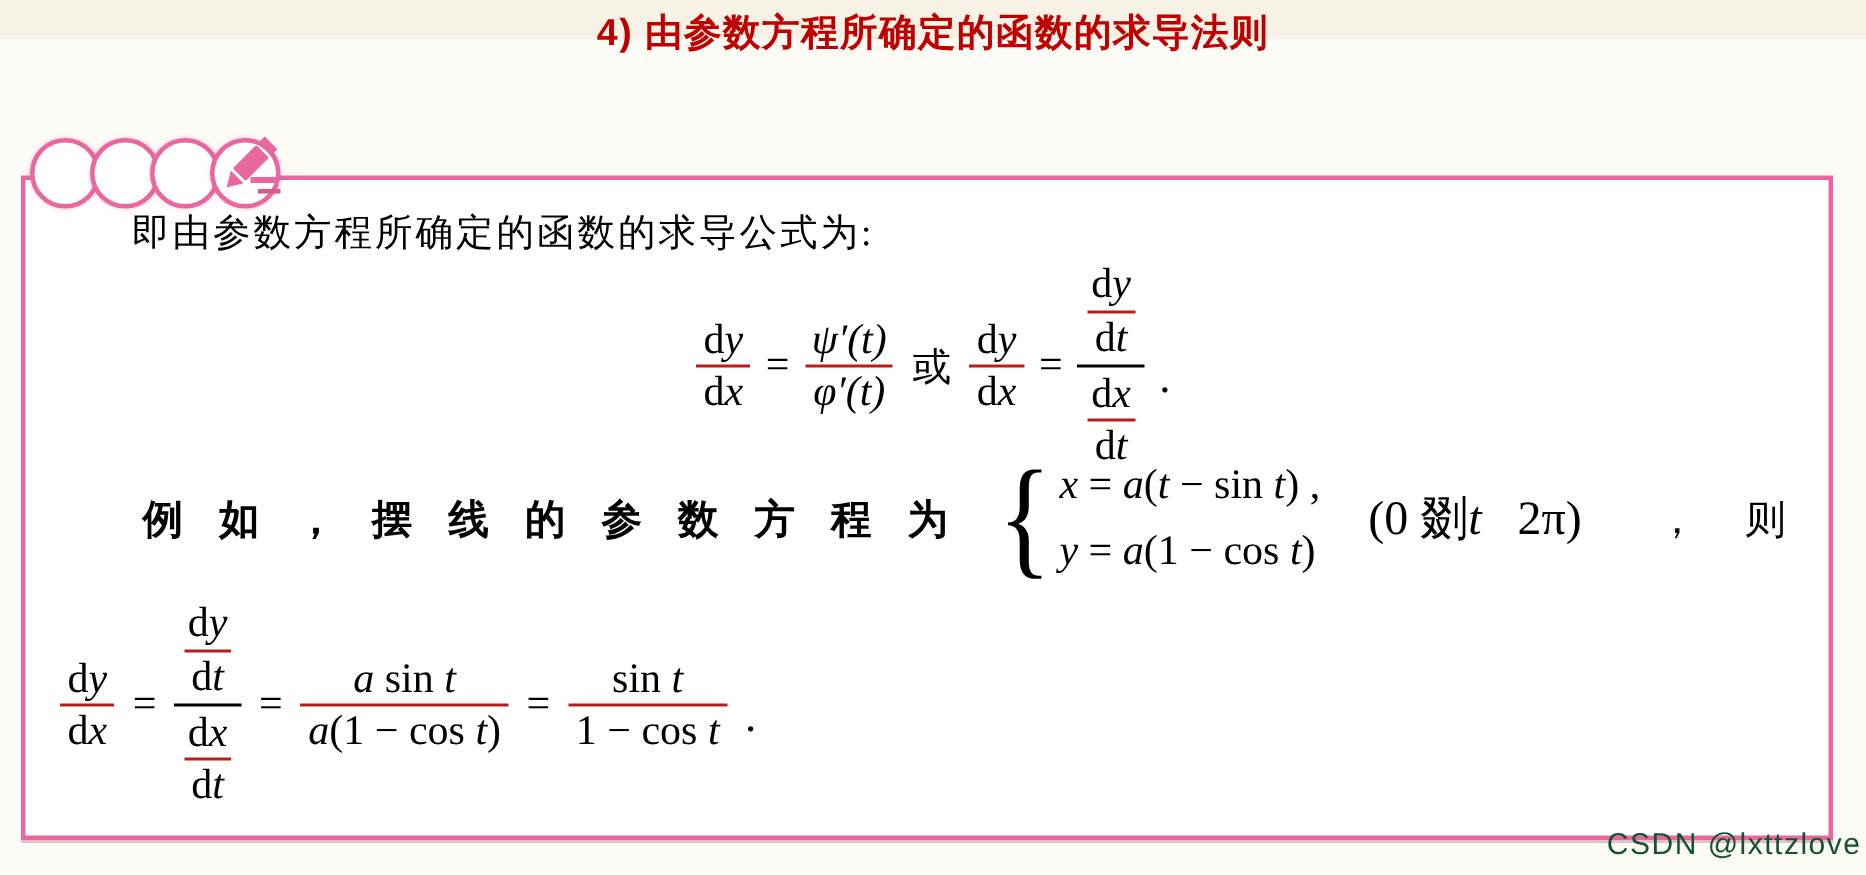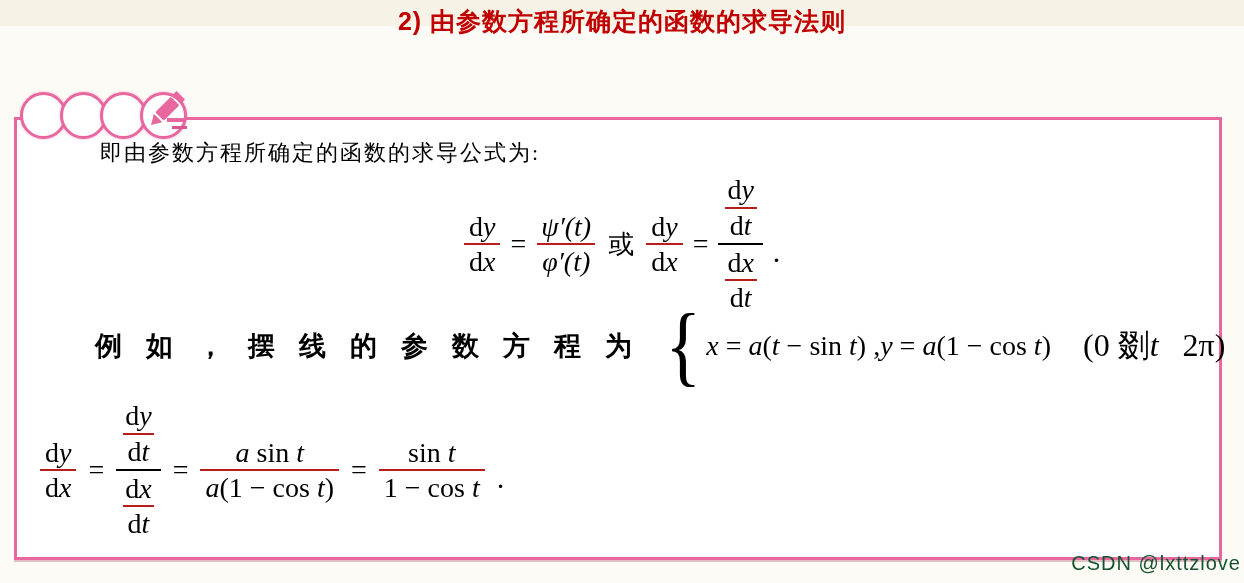--- a/index.html
+++ b/index.html
@@ -8,30 +8,30 @@
   .title-strip{position:absolute;left:0;top:0;width:1244px;height:26px;background:#f6f2e6;}
   .page-title{position:absolute;left:0;top:5px;width:100%;text-align:center;
         font-family:"Liberation Sans",sans-serif;font-weight:bold;font-size:25px;
         letter-spacing:1px;color:#c00000;}
   .frame-box{position:absolute;left:14px;top:117px;width:1208px;height:443px;box-sizing:border-box;
         border:3px solid #e8679f;background:#ffffff;box-shadow:0 2px 0 rgba(160,40,80,0.28);}
   .chain{position:absolute;left:20px;top:92px;display:flex;z-index:3;}
   .chain .circle{width:41px;height:41px;border:3px solid #e8679f;border-radius:50%;
         background:#fff;margin-right:-7px;box-shadow:0 0 3px rgba(232,103,159,0.45);}
   .pencil{position:absolute;left:146px;top:86px;z-index:4;}
-  .intro-line{position:absolute;left:100px;top:138px;font-size:22px;letter-spacing:2px;z-index:2;}
+  .intro-line{position:absolute;left:88px;top:138px;font-size:25px;letter-spacing:2px;z-index:2;}
   .mrow{display:flex;align-items:center;font-size:28px;z-index:2;}
   .formula1{position:absolute;left:464px;top:174px;height:140px;column-gap:10px;}
   .formula2{position:absolute;left:40px;top:400px;height:140px;column-gap:12px;}
   .example-line{position:absolute;left:95px;top:302px;height:88px;display:flex;align-items:center;
         font-size:27px;z-index:2;}
   .lead{letter-spacing:24px;white-space:nowrap;font-weight:bold;}
   .system{display:flex;align-items:center;margin-left:6px;}
   .brace{font-size:88px;line-height:80px;font-weight:400;transform:scaleX(0.85);}
-  .sys-rows{display:flex;flex-direction:row;row-gap:12px;font-size:28px;margin-left:2px;}
+  .sys-rows{display:flex;flex-direction:column;row-gap:12px;font-size:28px;margin-left:2px;}
   .cond{margin-left:32px;font-size:32px;white-space:nowrap;}
   .pcomma{margin-left:50px;}
   .then{margin-left:32px;}
   .frac{display:inline-flex;flex-direction:column;align-items:center;line-height:1.12;text-align:center;}
   .frac .num{padding:0 5px 1px;}
   .frac .den{border-top:2px solid #b91c1c;padding:1px 5px 0;}
   .bigfrac>.num{padding:0 4px 2px;}
   .bigfrac>.den{border-top:2px solid #000;padding:2px 4px 0;}
   .it{font-style:italic;}
   .rm{font-style:normal;}
@@ -40,21 +40,21 @@
   .watermark{position:absolute;right:3px;bottom:8px;z-index:6;
         font-family:"Liberation Sans",sans-serif;font-size:20px;letter-spacing:1px;color:#14532d;}
   .nowrap{white-space:nowrap;}
 </style>
 </head>
 <body>
 
 <div class="page">
 
   <div class="title-strip"></div>
-  <div class="page-title">2) 由参数方程所确定的函数的求导法则</div>
+  <div class="page-title">4) 由参数方程所确定的函数的求导法则</div>
 
   <div class="frame-box"></div>
 
   <div class="chain">
     <span class="circle"></span>
     <span class="circle"></span>
     <span class="circle"></span>
     <span class="circle"></span>
   </div>
 

